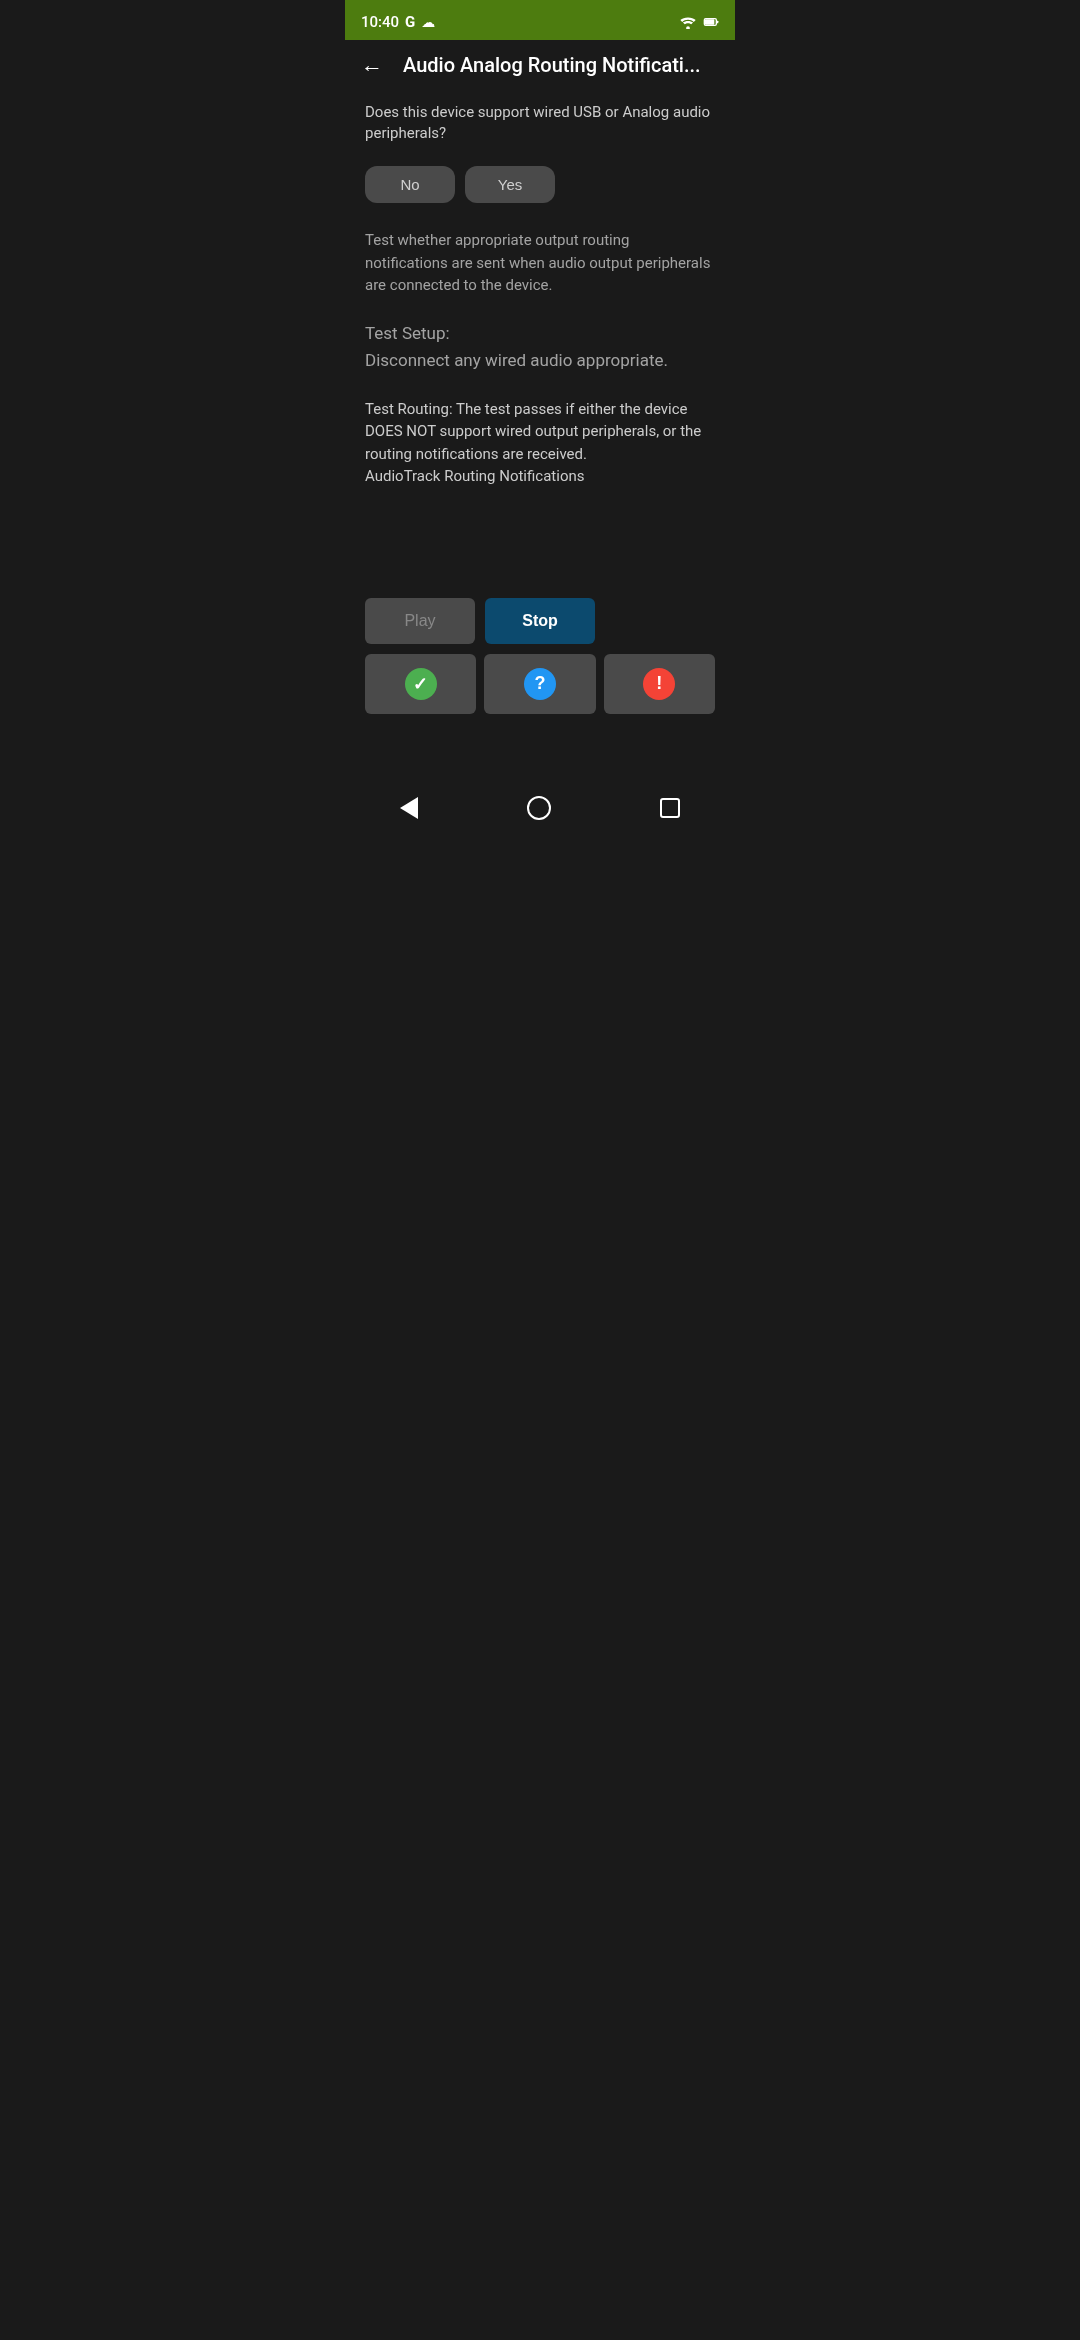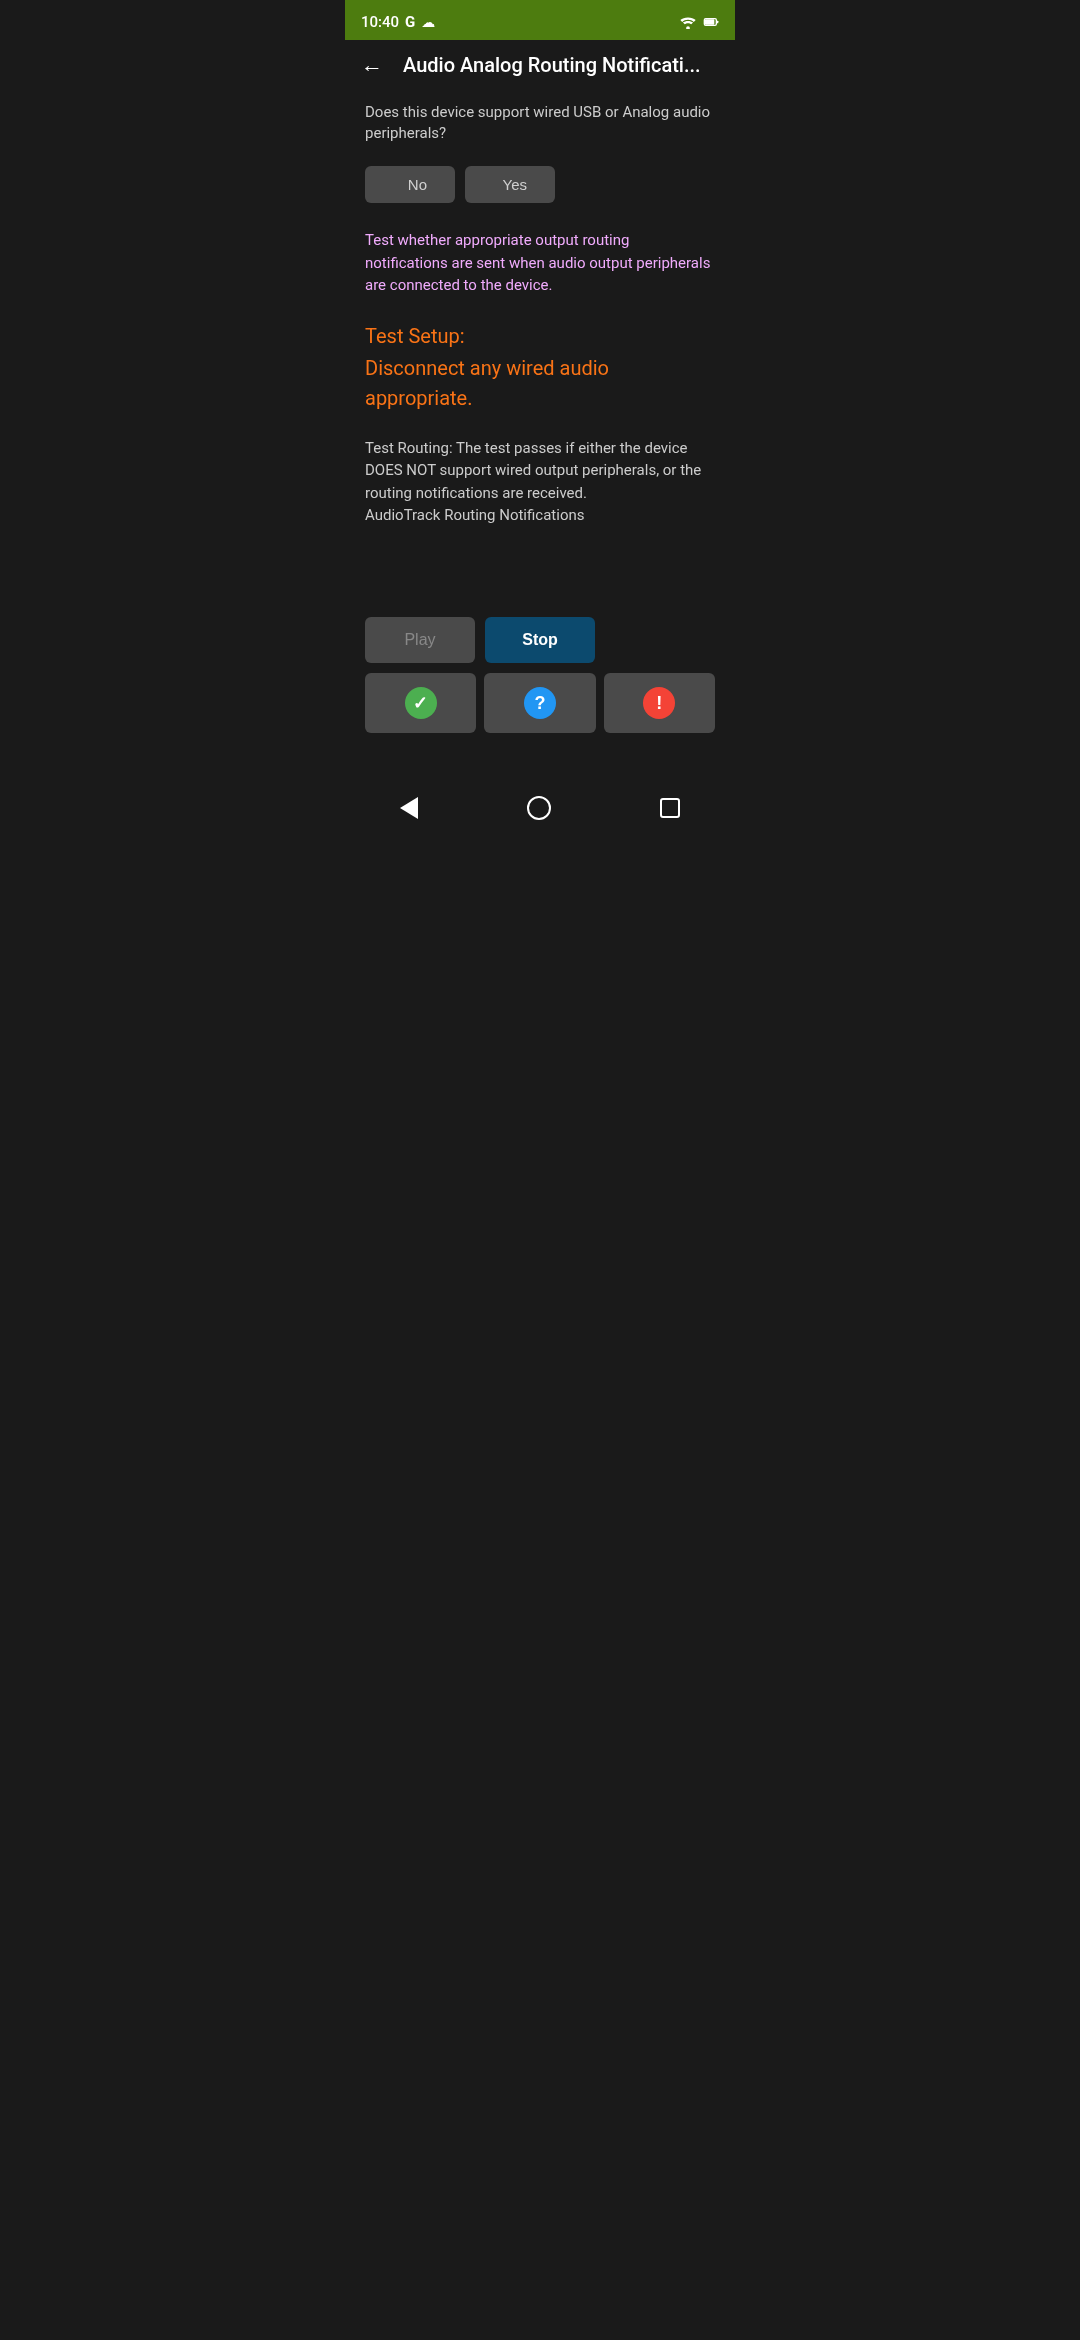--- a/index.html
+++ b/index.html
@@ -100,39 +100,38 @@
     .yn-buttons {
       display: flex;
       gap: 10px;
       margin-bottom: 18px;
     }
 
     .yn-btn {
       background-color: #4a4a4a;
       color: #d0d0d0;
       border: none;
-      border-radius: 6px;
+      border-radius: 12px;
       padding: 10px 28px;
       font-size: 15px;
       font-weight: 500;
       cursor: pointer;
       min-width: 90px;
-      text-align: right;
     }
 
     .description-text {
-      color: #f0abfc;
+      color: #a3a3a3;
       font-size: 15px;
       line-height: 1.5;
       margin-bottom: 16px;
     }
 
     .section-text {
-      color: #f97316;
-      font-size: 20px;
+      color: #a3a3a3;
+      font-size: 17px;
       line-height: 1.5;
       margin-bottom: 16px;
     }
 
     .section-text .section-title {
       display: block;
       margin-bottom: 2px;
     }
 
     .criteria-section {

